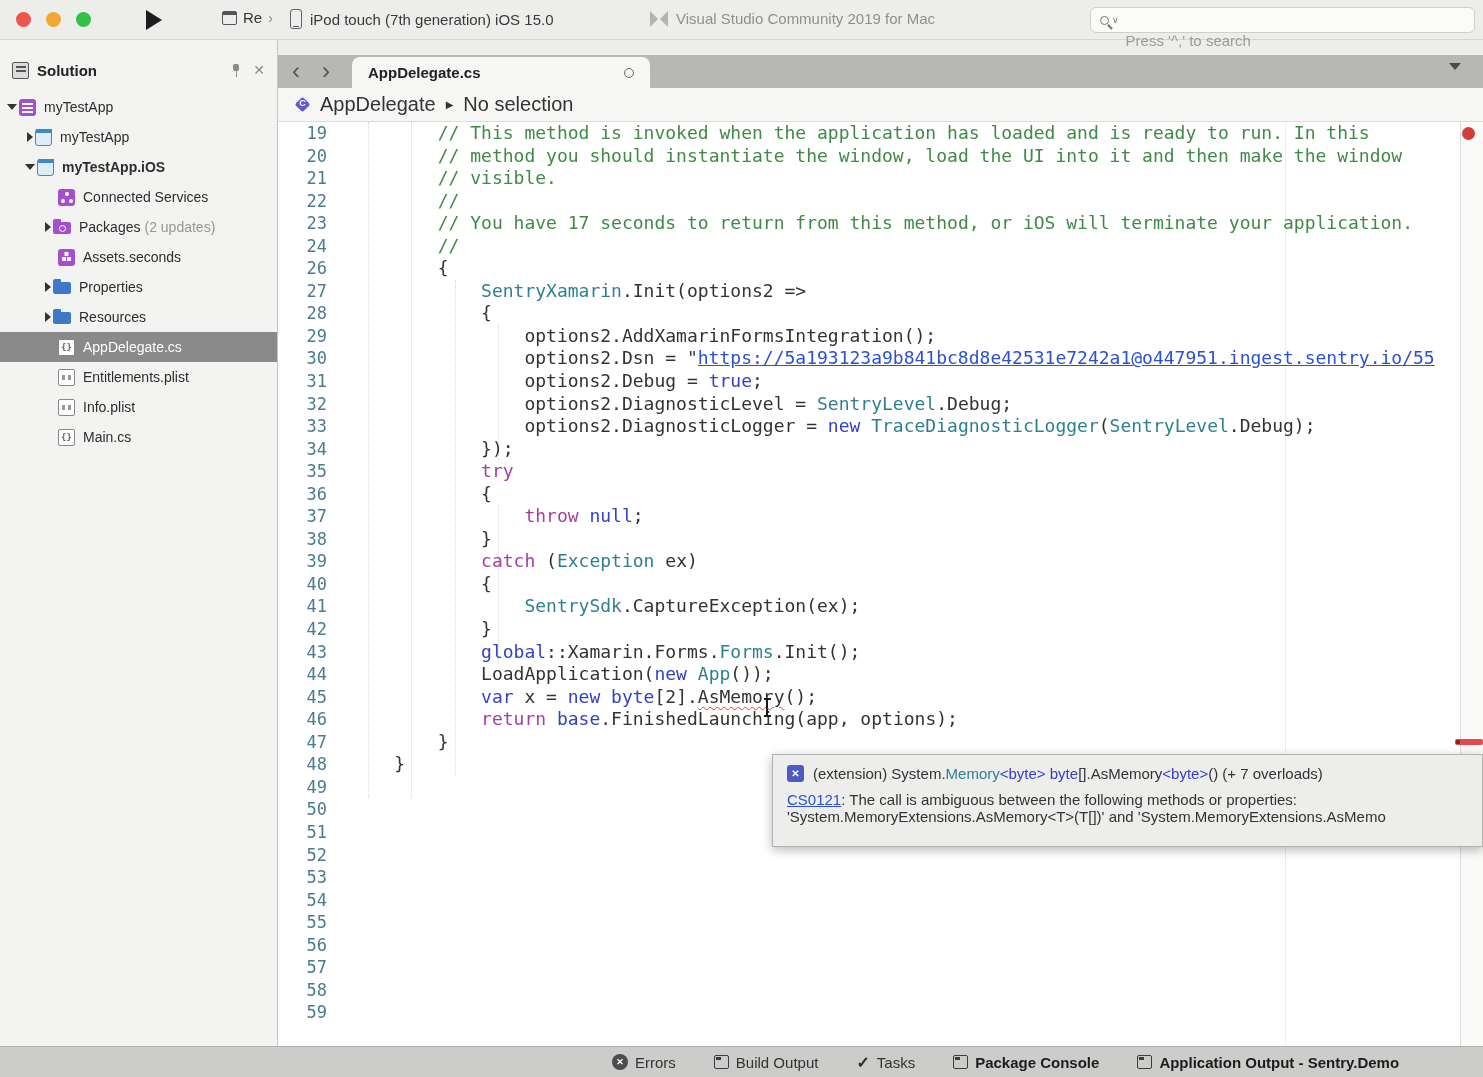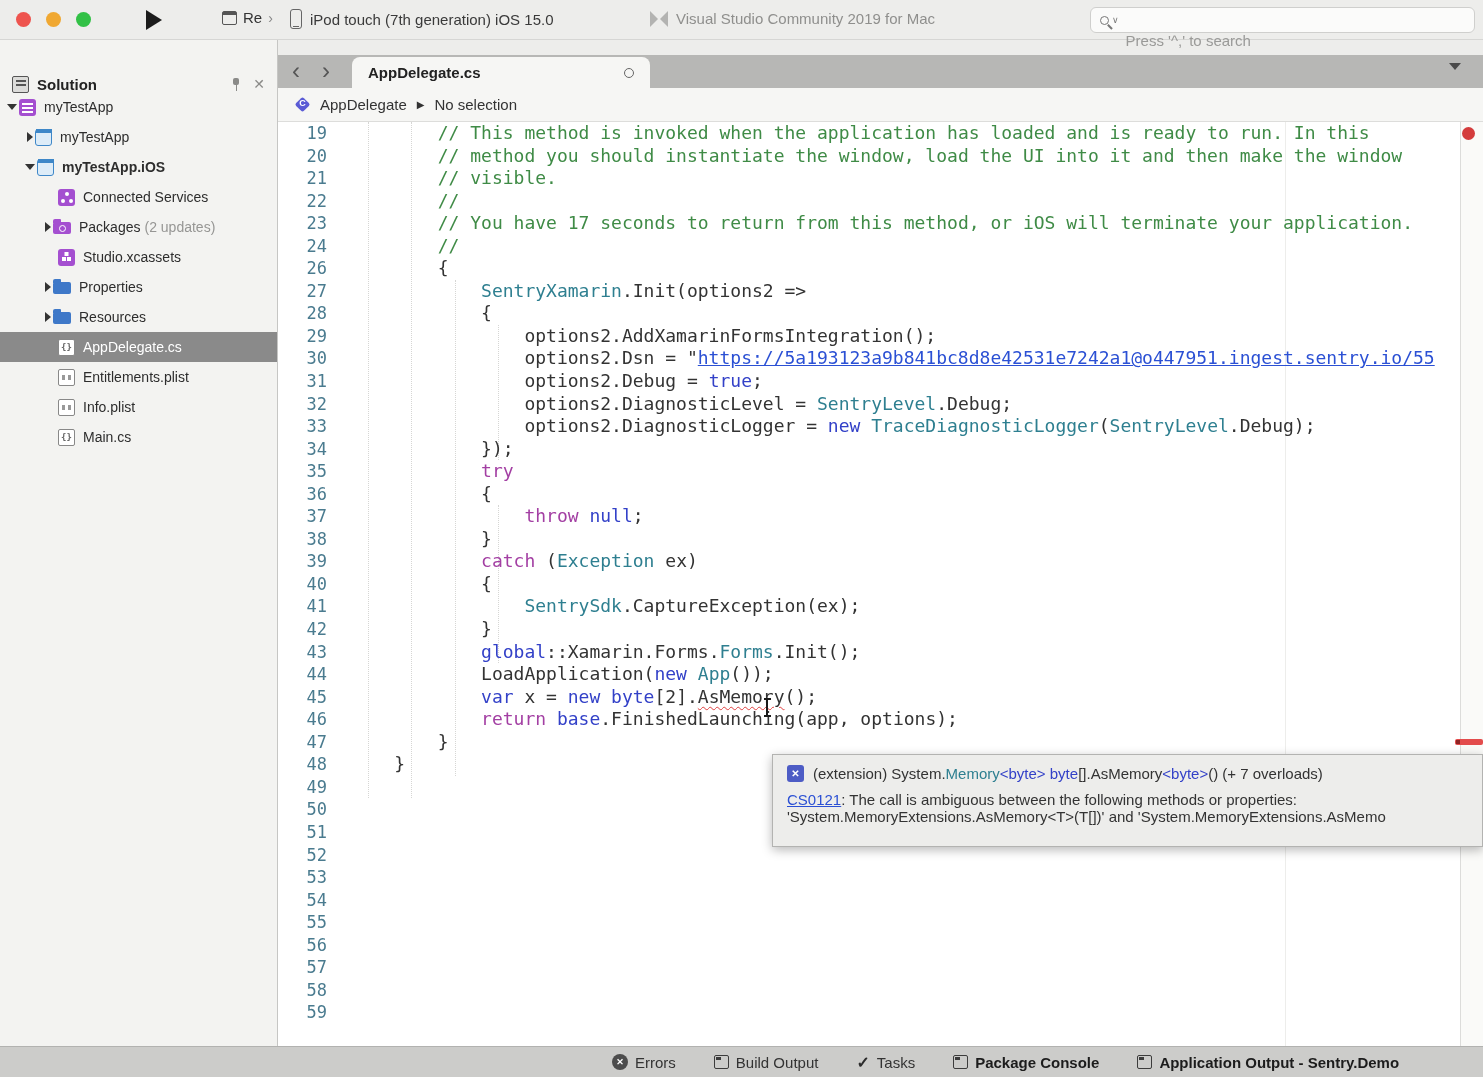--- a/index.html
+++ b/index.html
@@ -34,21 +34,21 @@
   .mag::after { content:""; position:absolute; left:8px; top:7px; width:1.5px; height:6px;
     background:#777; transform:rotate(-45deg); }
   .mag-chev { font-size:9px; color:#777; margin-right:4px; }
   .search input { border:none; outline:none; background:transparent; font-size:15px; color:#555;
     width:300px; font-family:"Liberation Sans",sans-serif;margin-top:40px; }
   .search input::placeholder { color:#9a9a98; }
 
   
   .sidebar { position:absolute; left:0; top:40px; width:278px; height:1006px;
     background:#f3f3f1; border-right:1px solid #c6c6c4; z-index:4; }
-  .sb-header { position:absolute; top:28px; left:0; right:0; height:32px; display:flex;
+  .sb-header { position:absolute; top:14px; left:0; right:0; height:32px; display:flex;
     align-items:center; padding:0 12px; }
   .ic-sol-hdr { width:17px; height:17px; border:1.5px solid #555; background:#dcdcda;
     border-radius:2px; position:relative; flex:none; }
   .ic-sol-hdr::before { content:""; position:absolute; left:2.5px; right:2.5px; top:3.5px; height:2px;
     background:#555; box-shadow:0 4px 0 #555; }
   .sb-title { font-weight:700; font-size:15px; color:#222; margin-left:8px; flex:1; }
   .pin-ic { width:14px; height:14px; position:relative; margin-right:10px; }
   .pin-ic::before { content:""; position:absolute; left:4px; top:1px; width:6px; height:7px;
     background:#8a8a88; border-radius:2px; }
   .pin-ic::after { content:""; position:absolute; left:6.5px; top:8px; width:1.5px; height:6px; background:#8a8a88; }
@@ -100,21 +100,21 @@
   .mod-dot { width:10px; height:10px; border:1.5px solid #666; border-radius:50%; }
   .tab-dd { position:absolute; right:22px; top:8px; width:0; height:0; border-left:6px solid transparent;
     border-right:6px solid transparent; border-top:7px solid #4a4a4a; }
   .breadcrumb { position:absolute; left:278px; top:88px; width:1205px; height:34px; background:#f6f6f4;
     border-bottom:1px solid #dddddb; display:flex; align-items:center; padding-left:17px; gap:10px; }
   .crumb-ic { width:15px; height:15px; position:relative; flex:none; }
   .crumb-ic::before { content:""; position:absolute; left:2px; top:2px; width:11px; height:11px;
     background:#5a5bd5; border-radius:2px; transform:rotate(45deg); }
   .crumb-ic::after { content:"C"; position:absolute; left:0; top:1px; width:15px; text-align:center;
     font:700 9px "Liberation Sans",sans-serif; color:#fff; }
-  .crumb-txt { font-size:15px; color:#333; }
+  .crumb-txt { font-size:20px; color:#333; }
   .crumb-arrow { font-size:10px; color:#333; }
 
   
   .code-area { position:absolute; left:278px; top:122px; width:1182px; height:924px; background:#fff;
     overflow:hidden; }
   .ruler { position:absolute; left:1007px; top:0; width:1px; height:924px; background:#ededeb; }
   .iguide { position:absolute; width:0; border-left:1px dotted #d6d6d4; }
   .codeline { display:flex; height:22.55px; line-height:22.55px;
     font-family:"DejaVu Sans Mono",monospace; font-size:18px; position:relative; z-index:1; }
   .ln { width:63px; text-align:right; padding-right:14px; color:#4a7b8f; flex:none; font-size:17px; }
@@ -223,21 +223,21 @@
       </div>
       <div class="tree-row" style="padding-left: 42px;">
         <span class="tri tri-right"></span>
         <span class="ic ic-folder-p"></span>
         <span class="tree-label">Packages</span>
         <span class="tree-suffix">(2 updates)</span>
       </div>
       <div class="tree-row" style="padding-left: 42px;">
         <span class="tri tri-none"></span>
         <span class="ic ic-assets"></span>
-        <span class="tree-label">Studio.xcassets</span>
+        <span class="tree-label">Assets.seconds</span>
       </div>
       <div class="tree-row" style="padding-left: 42px;">
         <span class="tri tri-right"></span>
         <span class="ic ic-folder-b"></span>
         <span class="tree-label">Properties</span>
       </div>
       <div class="tree-row" style="padding-left: 42px;">
         <span class="tri tri-right"></span>
         <span class="ic ic-folder-b"></span>
         <span class="tree-label">Resources</span>

